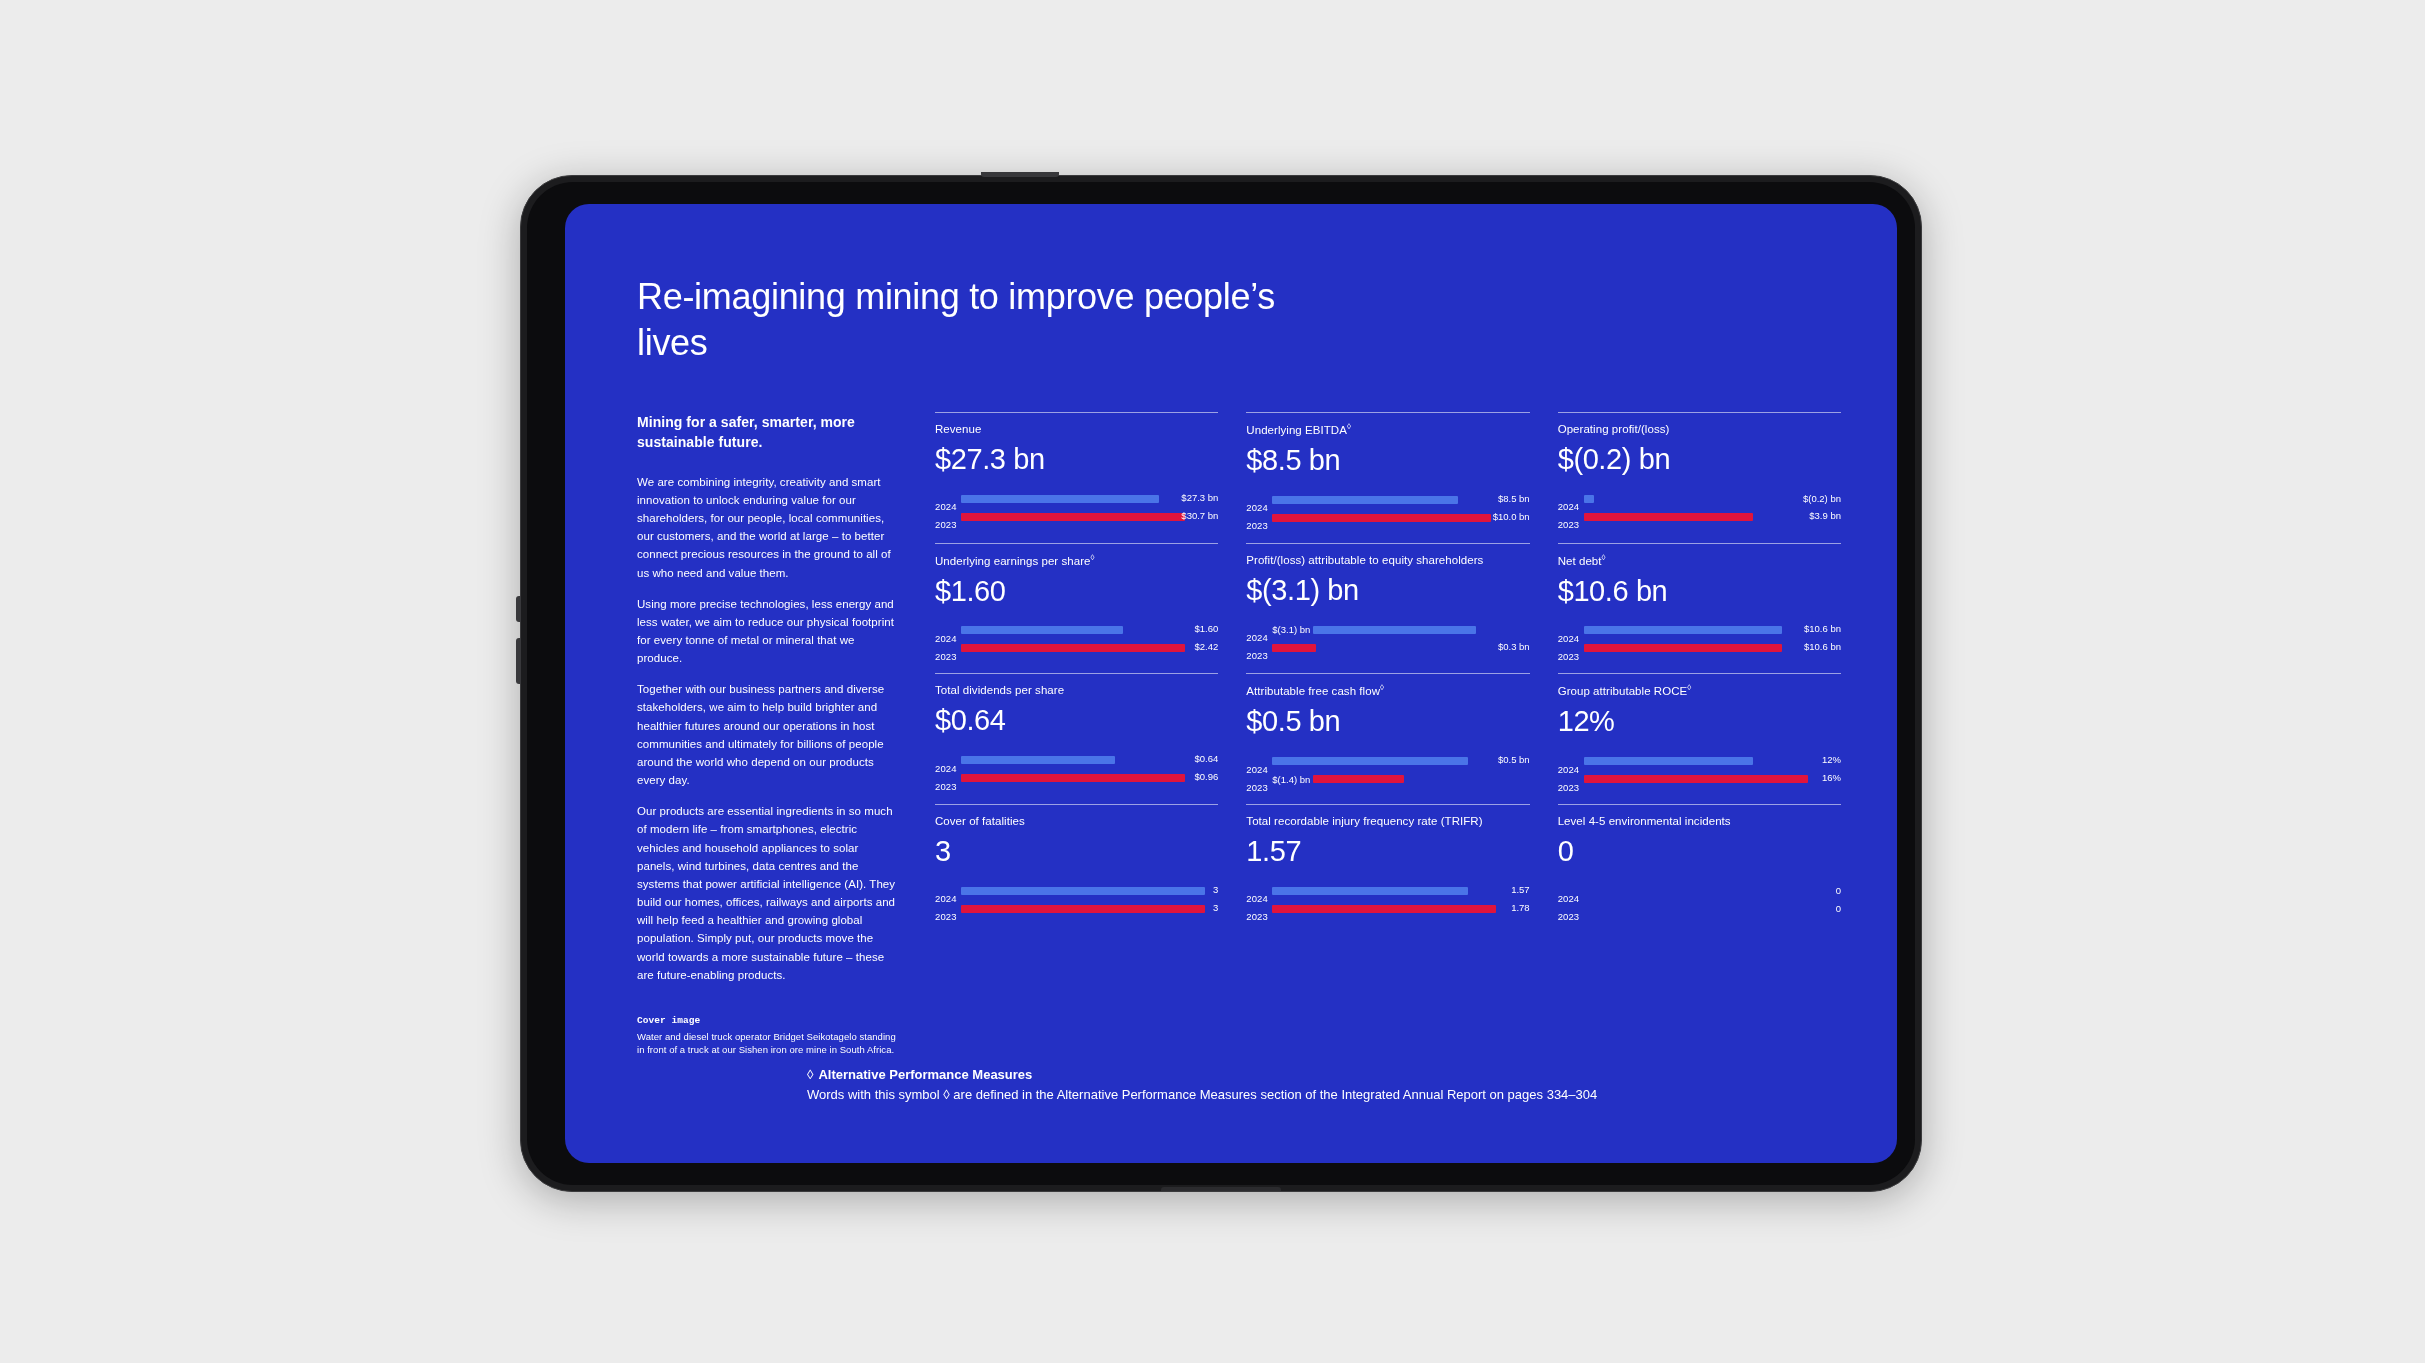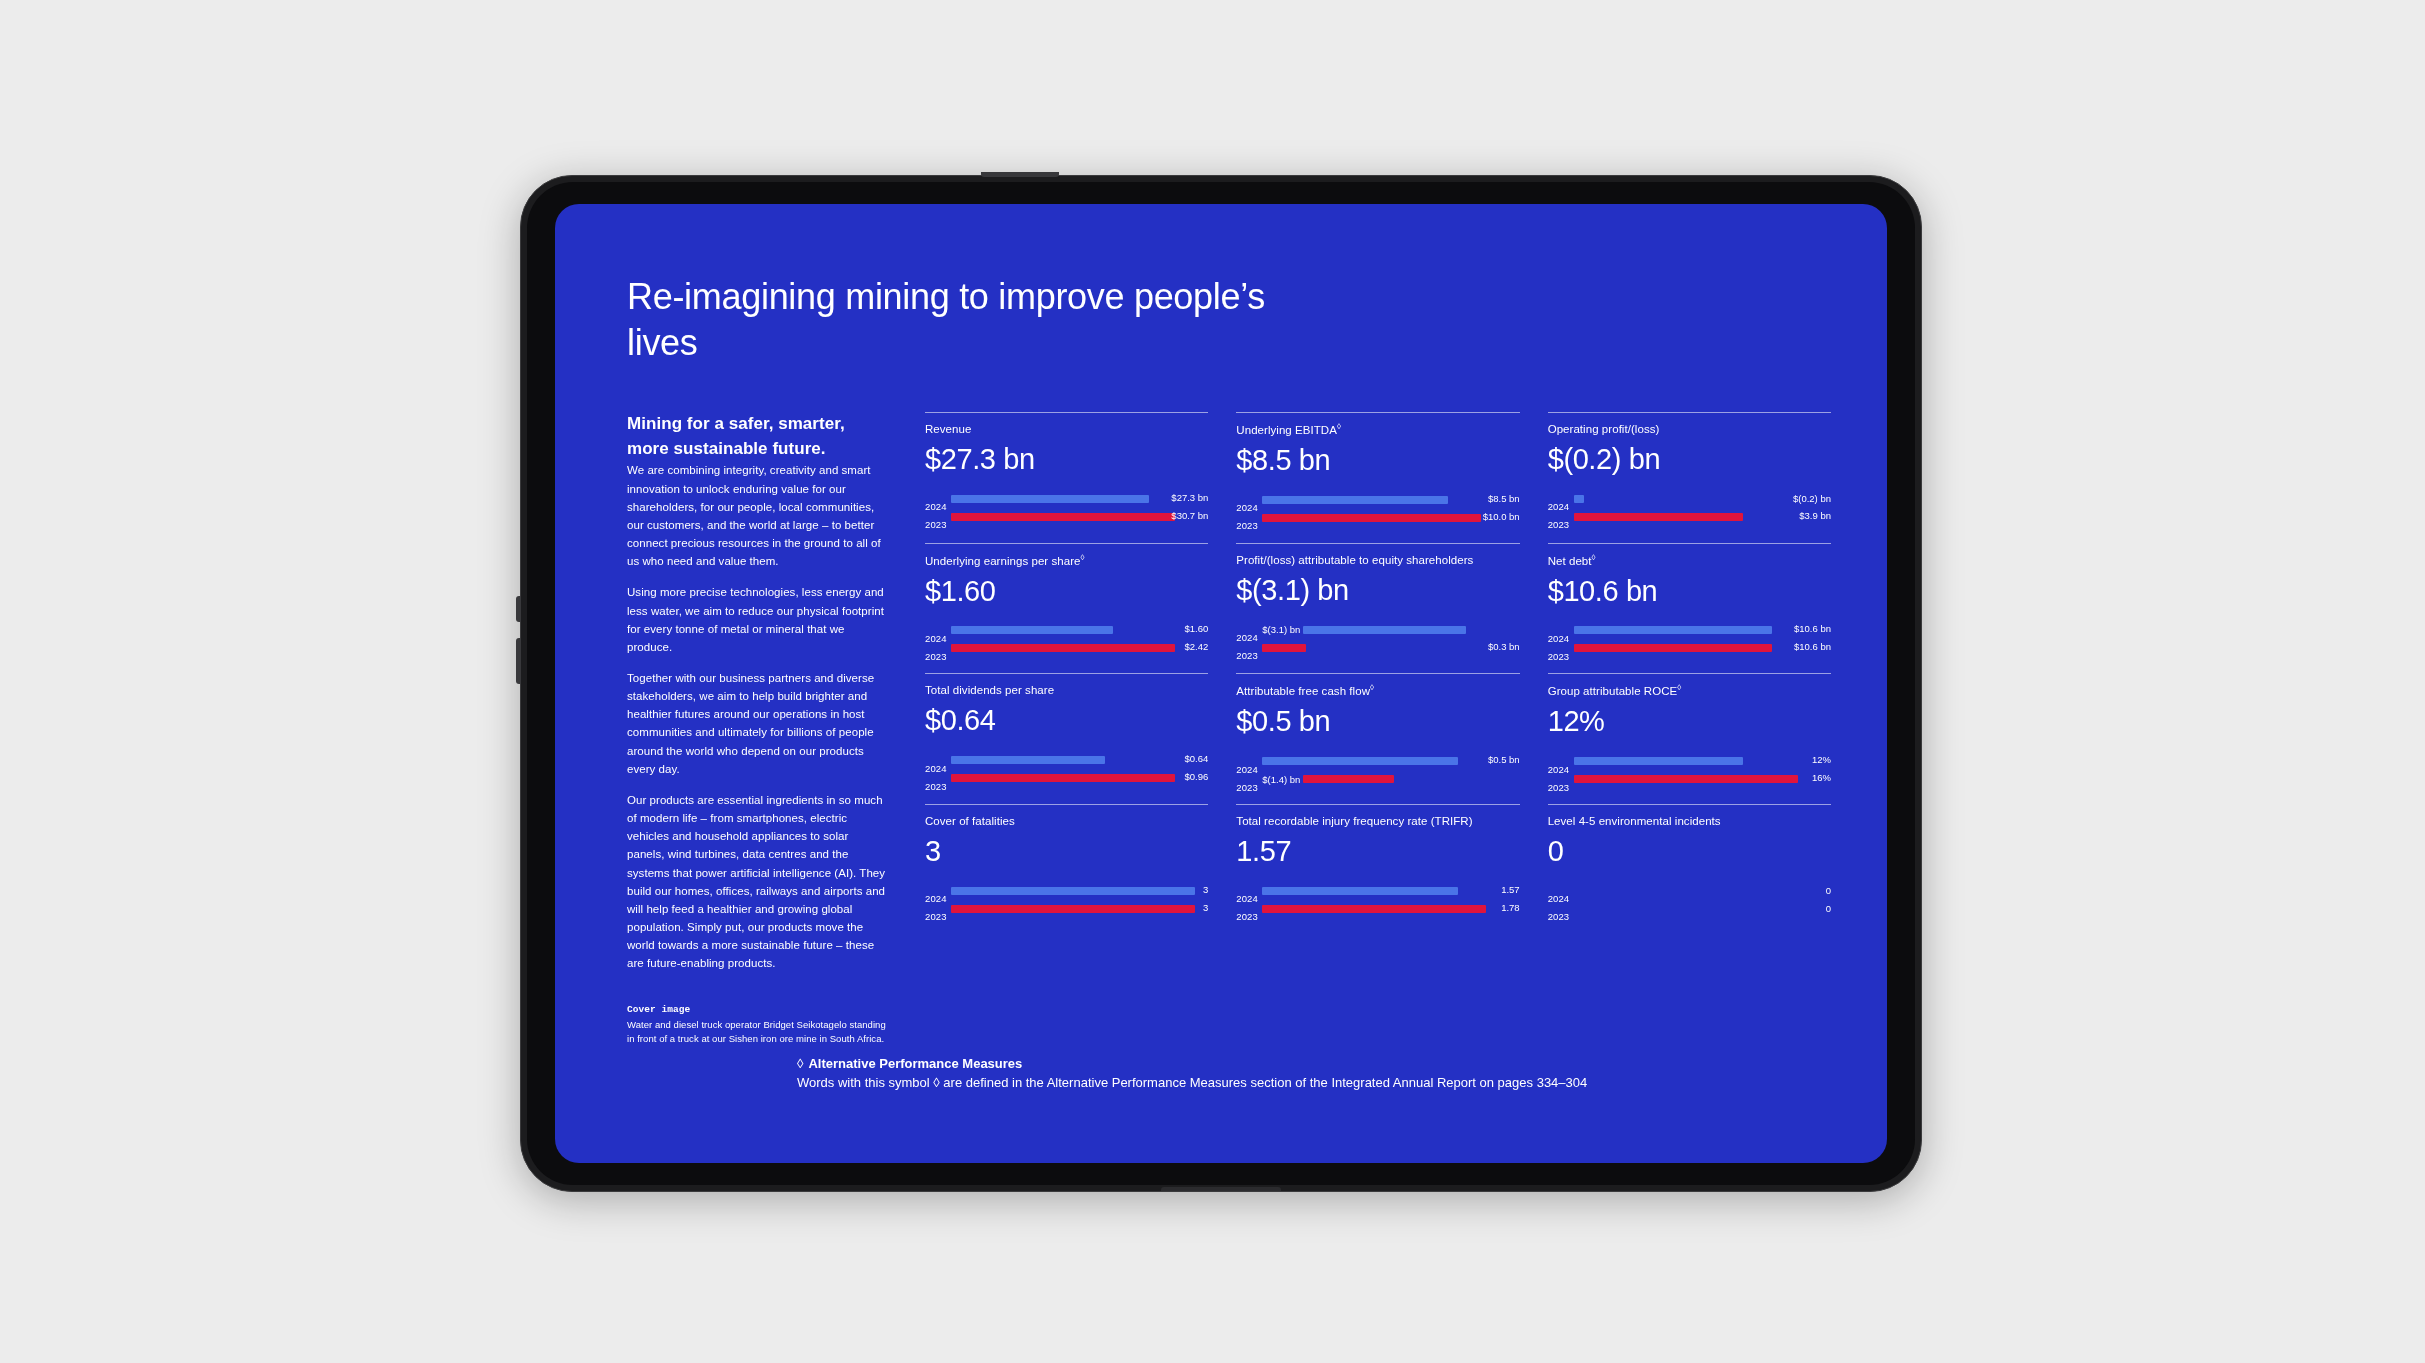--- a/index.html
+++ b/index.html
@@ -25,21 +25,21 @@
     border: 1px solid #3a3a3c;
   }
   #device-inner-bezel {
     position: absolute;
     inset: 6px;
     background: #0c0c0e;
     border-radius: 46px;
   }
   #screen {
     position: absolute;
-    left: 34px;
+    left: 44px;
     top: 28px;
     width: 1332px;
     height: 959px;
     background: #2430c4;
     border-radius: 24px;
     overflow: hidden;
   }
   
   .btn-side {
     position: absolute;
@@ -79,22 +79,22 @@
   
   #narrative {
     width: 262px;
     flex: 0 0 262px;
     font-size: 11.5px;
     line-height: 1.58;
     letter-spacing: 0.05px;
   }
   #narrative .lead {
     font-weight: bold;
-    margin-bottom: 0;
-    font-size: 17px;
+    margin-bottom: 20px;
+    font-size: 14px;
     line-height: 1.45;
   }
   #narrative p { margin: 0 0 13px 0; }
   #cover-block { margin-top: 30px; font-size: 9.5px; line-height: 1.45; }
   #cover-block .cover-title { font-weight: bold; margin-bottom: 2px; font-family: Liberation Mono, monospace; }
 
   
   #metrics {
     flex: 1 1 auto;
     display: flex;

